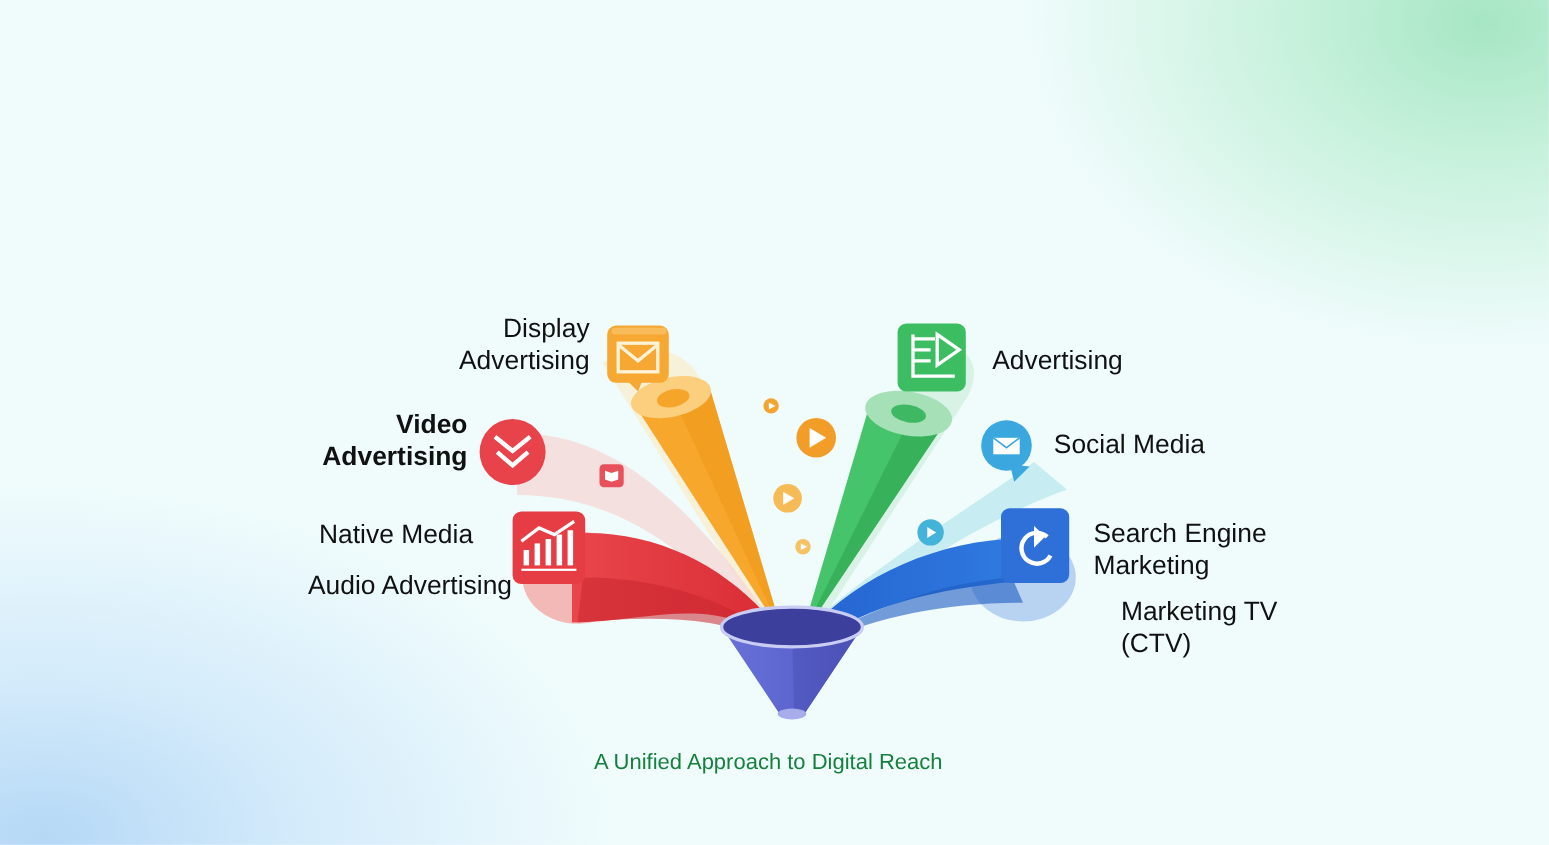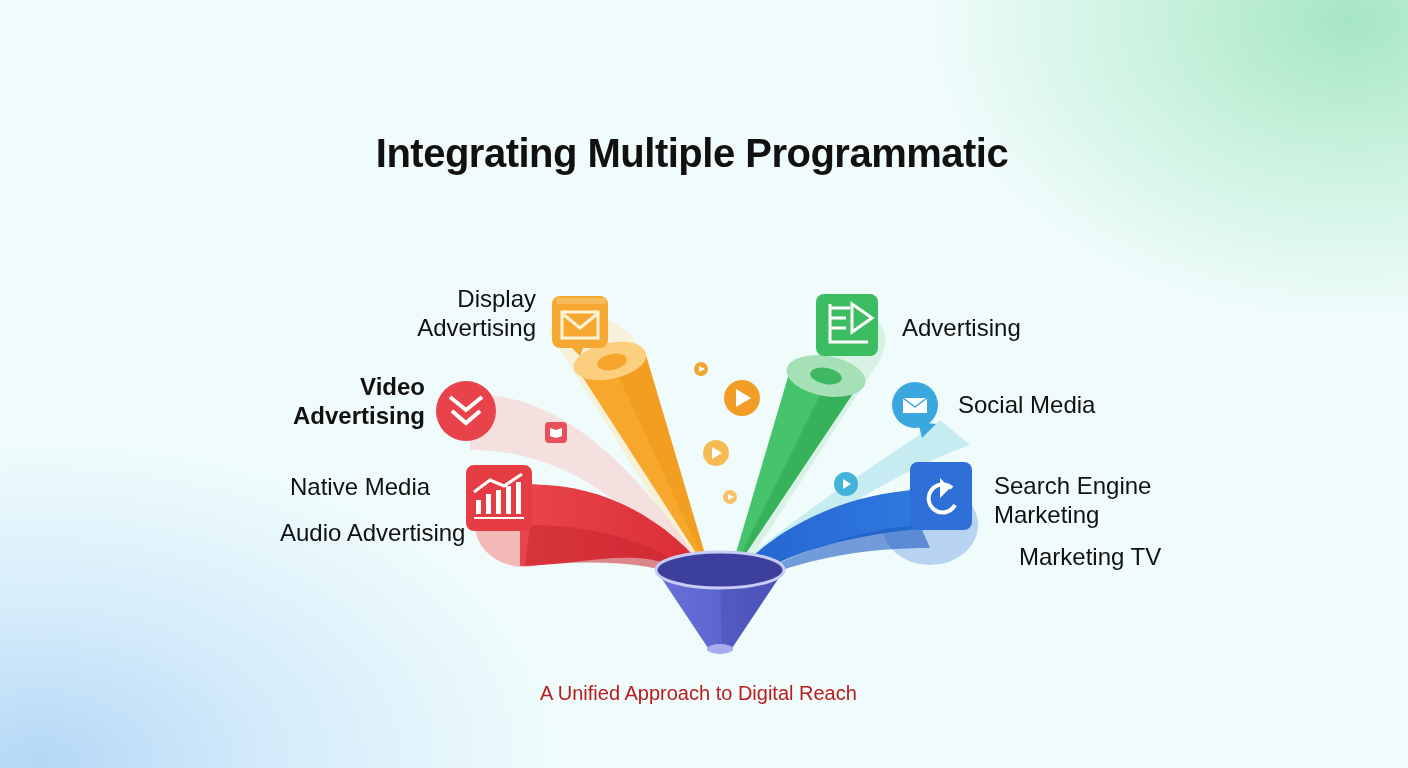--- a/index.html
+++ b/index.html
@@ -14,21 +14,21 @@
   .title {
     position: absolute; left: 0; width: 1384px; top: 128px; text-align: center;
     font-size: 40px; font-weight: bold; line-height: 50px; color: #111; letter-spacing: -0.5px;
   }
   .title span { display: block; }
   .label {
     position: absolute; font-size: 24px; line-height: 29px; color: #111;
   }
   .label span { display: block; }
   .subtitle {
-    position: absolute; left: 540px; top: 682px; font-size: 20px; color: #b91c1c;
+    position: absolute; left: 540px; top: 682px; font-size: 20px; color: #15803d;
   }
   svg.art { position: absolute; left: 0; top: 0; }
 </style>
 </head>
 <body>
 
 <svg class="art" width="1408" height="768" viewBox="0 0 1408 768">
   <defs>
     <linearGradient id="gFunnel" x1="0" x2="1" y1="0" y2="0">
       <stop offset="0" stop-color="#6a72d8"></stop>
@@ -151,21 +151,20 @@
     <path d="M903 398 L915 407 L927 398" fill="none" stroke="#3aa8de" stroke-width="1.5"></path>
   </g>
   <g>
     <rect x="910" y="462" width="62" height="68" rx="8" fill="#2f6fd8"></rect>
     <path d="M952 488 A14 14 0 1 0 955 505" fill="none" stroke="#fff" stroke-width="4"></path>
     <path d="M940 478 L940 498 L950 488 Z" fill="#fff"></path>
   </g>
 </svg>
 
 <div class="title">
-  <span>Integrating Multiple Programmatic</span>
 </div>
 
 <div class="label" style="left:400px; top:284px; text-align:right; width:136px;">
   <span>Display</span>
   <span>Advertising</span>
 </div>
 <div class="label" style="left:289px; top:372px; text-align:right; width:136px;font-weight:bold;">
   <span>Video</span>
   <span>Advertising</span>
 </div>
@@ -181,15 +180,16 @@
 </div>
 <div class="label" style="left:958px; top:390px;">
   <span>Social Media</span>
 </div>
 <div class="label" style="left:994px; top:443px;margin-top:28px;">
   <span>Search Engine</span>
   <span>Marketing</span>
 </div>
 <div class="label" style="left:1019px; top:542px;">
   <span>Marketing TV</span>
+  <span>(CTV)</span>
 </div>
 
 <div class="subtitle">A Unified Approach to Digital Reach</div>
 
 </body></html>

